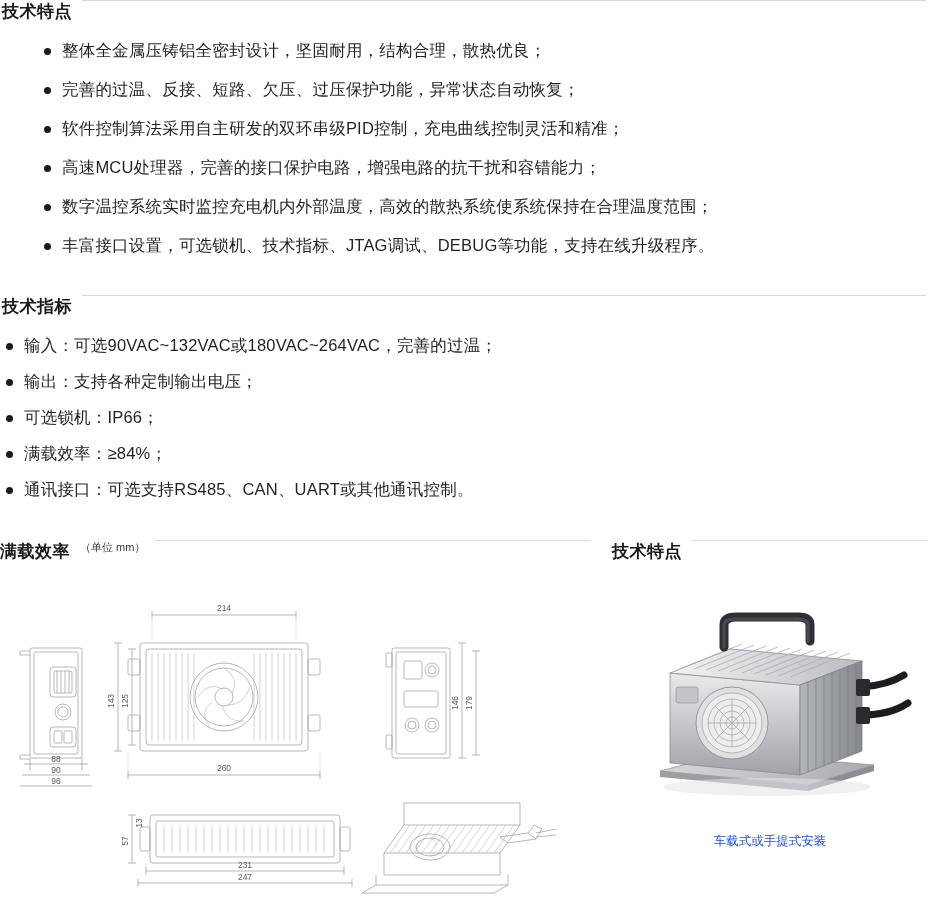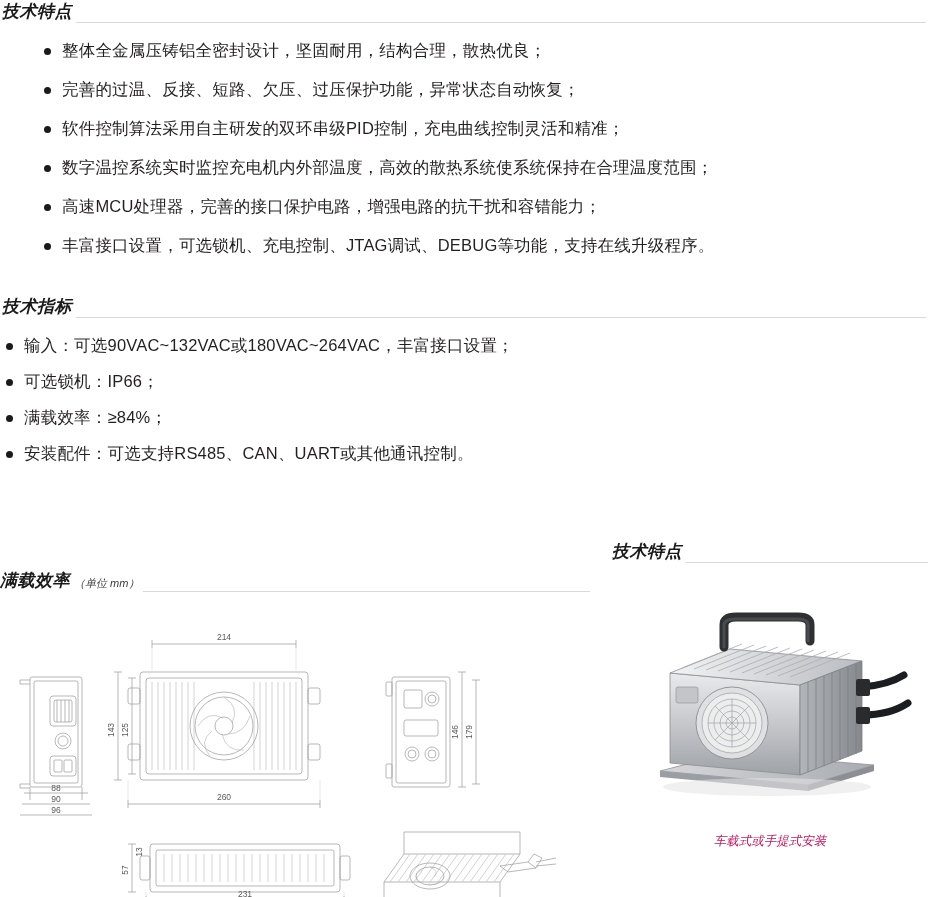--- a/index.html
+++ b/index.html
@@ -17,38 +17,36 @@
   }
   .page {
     position: relative;
     width: 928px;
     height: 897px;
   }
 
   
   .sec-head {
     display: flex;
-    align-items: flex-end;
-    gap: 4px;
-    font-style: italic;
+    align-items: flex-start;
+    gap: 10px;
   }
   .sec-head .title {
     font-size: 17px;
     font-weight: bold;
     color: #1a1a1a;
     white-space: nowrap;
     letter-spacing: 0.5px;
   }
   .sec-head .unit {
     font-size: 11px;
     font-weight: normal;
     color: #3a3a3a;
     white-space: nowrap;
     padding-bottom: 1px;
-    margin-top: 36px;
   }
   .sec-head .rule {
     flex: 1 1 auto;
     height: 1px;
     background: #d9d9d9;
   }
 
   
   ul.bullets {
     list-style: none;
@@ -123,55 +121,55 @@
     height: 330px;
     margin-top: 12px;
   }
   .photo-caption {
     position: absolute;
     left: 0;
     top: 258px;
     width: 316px;
     text-align: center;
     font-size: 12.5px;
-    color: #be185d;
-    font-style: italic;
+    color: #1d4ed8;
   }
   svg { display: block; }
 </style>
 </head>
 <body>
 
 <div class="page">
 
   <section id="feature-section">
     <div class="sec-head" id="feature-head">
       <span class="title">技术特点</span>
       <span class="rule"></span>
     </div>
     <ul class="bullets" id="feature-list">
       <li>整体全金属压铸铝全密封设计，坚固耐用，结构合理，散热优良；</li>
       <li>完善的过温、反接、短路、欠压、过压保护功能，异常状态自动恢复；</li>
       <li>软件控制算法采用自主研发的双环串级PID控制，充电曲线控制灵活和精准；</li>
+      <li>高速MCU处理器，完善的接口保护电路，增强电路的抗干扰和容错能力；</li>
       <li>数字温控系统实时监控充电机内外部温度，高效的散热系统使系统保持在合理温度范围；</li>
-      <li>高速MCU处理器，完善的接口保护电路，增强电路的抗干扰和容错能力；</li>
-      <li>丰富接口设置，可选锁机、充电控制、JTAG调试、DEBUG等功能，支持在线升级程序。</li>
+      <li>丰富接口设置，可选锁机、技术指标、JTAG调试、DEBUG等功能，支持在线升级程序。</li>
     </ul>
   </section>
 
   <section id="spec-section">
     <div class="sec-head" id="spec-head">
       <span class="title">技术指标</span>
       <span class="rule"></span>
     </div>
     <ul class="bullets tight" id="spec-list">
-      <li>输入：可选90VAC~132VAC或180VAC~264VAC，丰富接口设置；</li>
+      <li>输入：可选90VAC~132VAC或180VAC~264VAC，完善的过温；</li>
+      <li>输出：支持各种定制输出电压；</li>
       <li>可选锁机：IP66；</li>
       <li>满载效率：≥84%；</li>
-      <li>安装配件：可选支持RS485、CAN、UART或其他通讯控制。</li>
+      <li>通讯接口：可选支持RS485、CAN、UART或其他通讯控制。</li>
     </ul>
   </section>
 
   <section id="dim-section">
     <div class="sec-head">
       <span class="title">满载效率</span>
       <span class="unit">（单位 mm）</span>
       <span class="rule"></span>
     </div>
 

